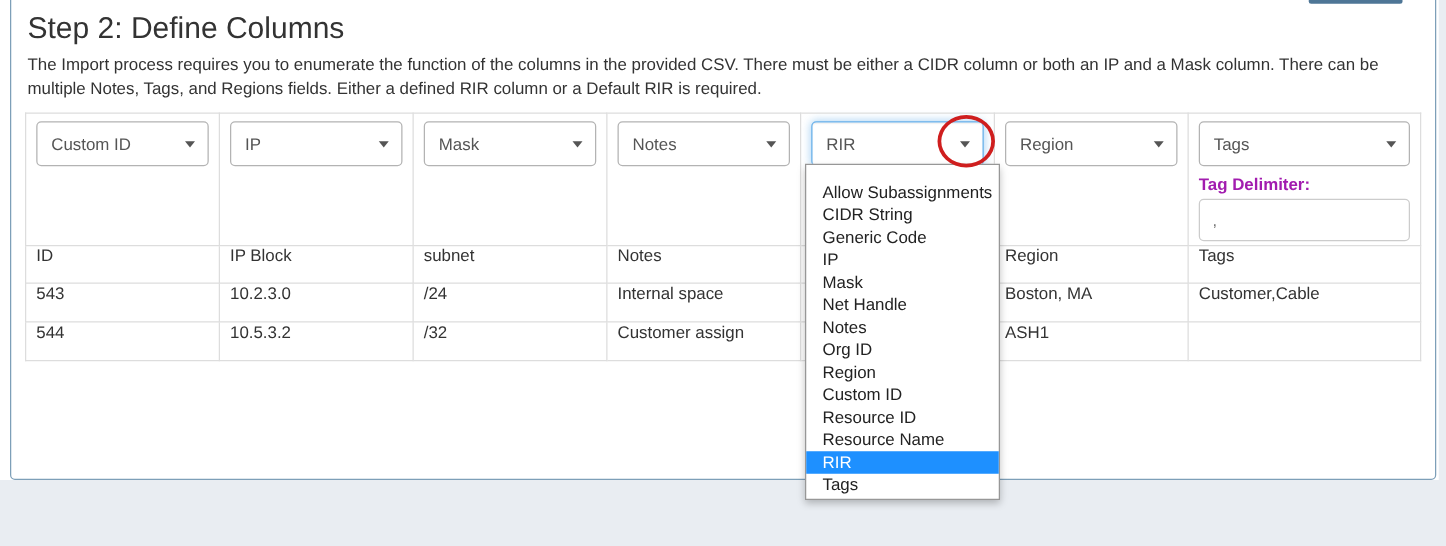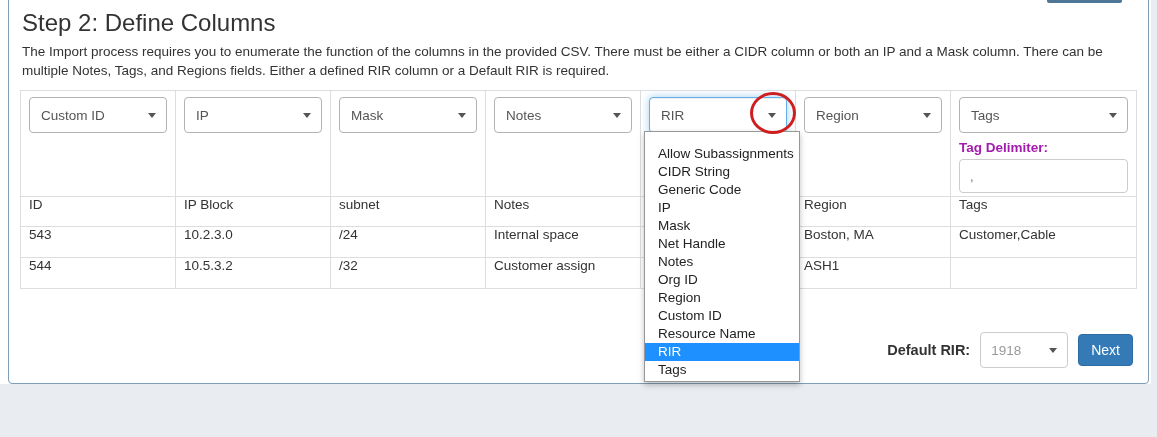--- a/index.html
+++ b/index.html
@@ -162,29 +162,22 @@
     <div class="opt">Allow Subassignments</div>
     <div class="opt">CIDR String</div>
     <div class="opt">Generic Code</div>
     <div class="opt">IP</div>
     <div class="opt">Mask</div>
     <div class="opt">Net Handle</div>
     <div class="opt">Notes</div>
     <div class="opt">Org ID</div>
     <div class="opt">Region</div>
     <div class="opt">Custom ID</div>
+    <div class="opt">Resource ID</div>
     <div class="opt">Resource Name</div>
     <div class="opt highlighted">RIR</div>
     <div class="opt">Tags</div>
   </div>
 
   <div class="red-circle"></div>
 
-  <div class="footer">
-    <span class="footer-label">Default RIR:</span>
-    <div class="rir-select">
-      <span>1918</span>
-      <span class="caret"></span>
-    </div>
-    <button class="next-btn">Next</button>
-  </div>
 
 </div>
 
 </body></html>

